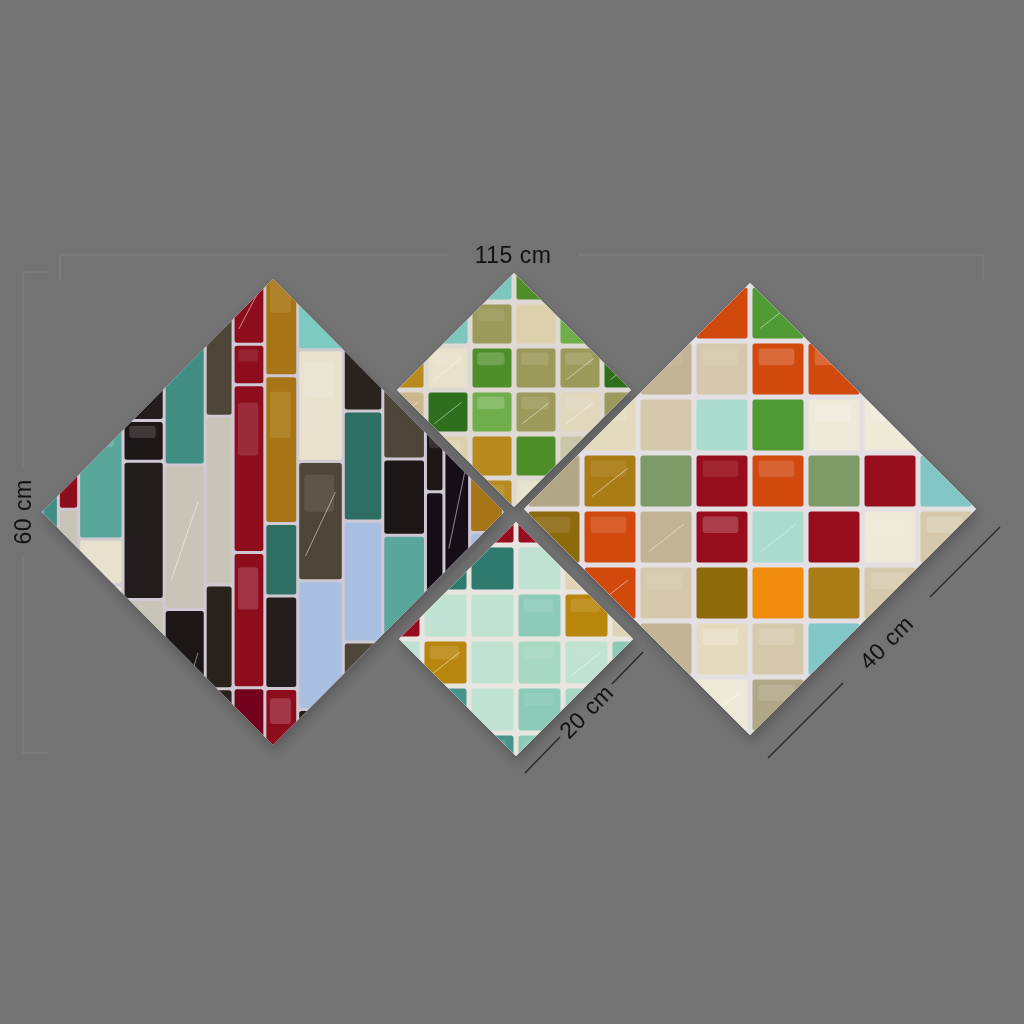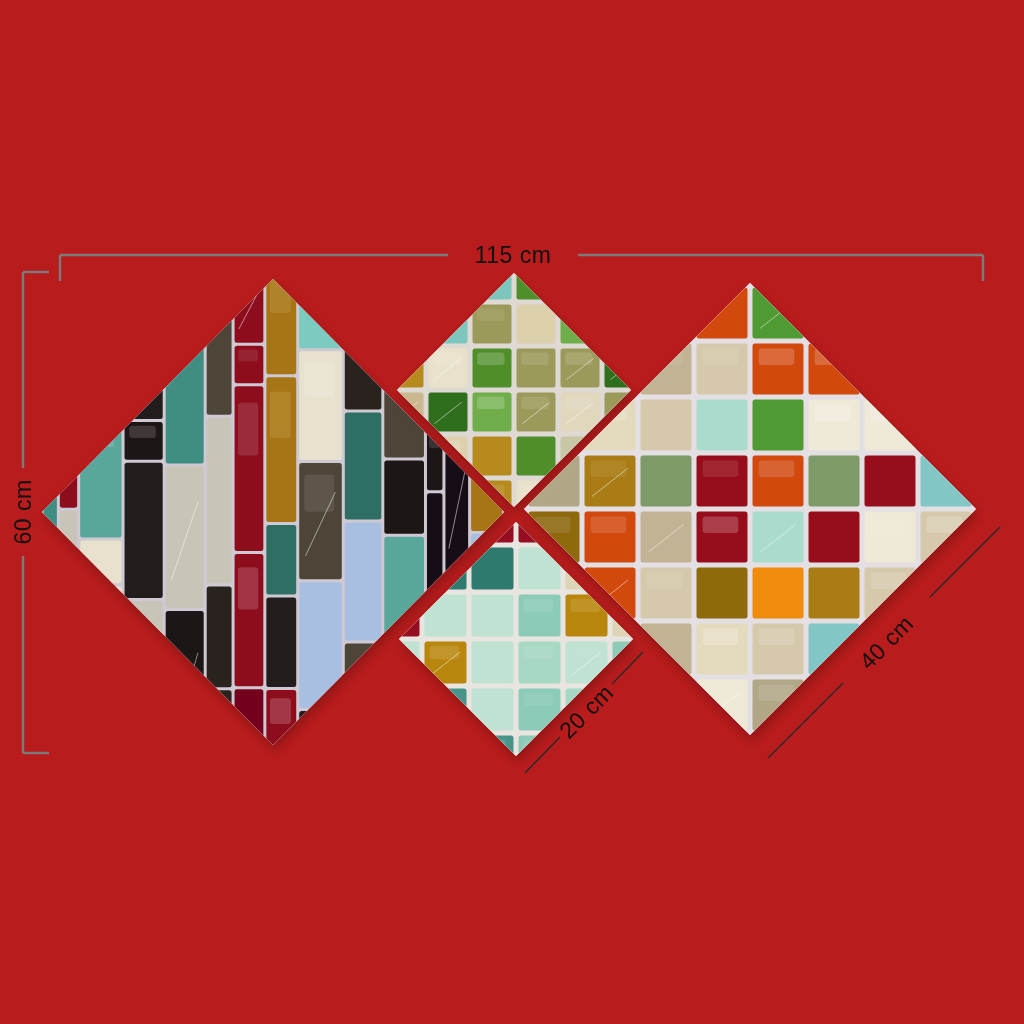--- a/index.html
+++ b/index.html
@@ -1,16 +1,16 @@
 <!DOCTYPE html>
 <html><head>
 <meta charset="utf-8">
 <style>
   html,body{margin:0;padding:0;background:#ffffff;}
-  #stage{position:relative;width:1024px;height:1024px;background:#b91c1c;overflow:hidden;
+  #stage{position:relative;width:1024px;height:1024px;background:#737373;overflow:hidden;
          font-family:"Liberation Sans", sans-serif;}
   svg{display:block;}
   text{font-family:"Liberation Sans", sans-serif;font-size:23px;fill:#111111;letter-spacing:0.5px;}
 </style>
 </head>
 <body>
 
 <div id="stage">
   <svg id="scene" width="1024" height="1024" viewBox="0 0 1024 1024">
     <defs id="scene-defs">

